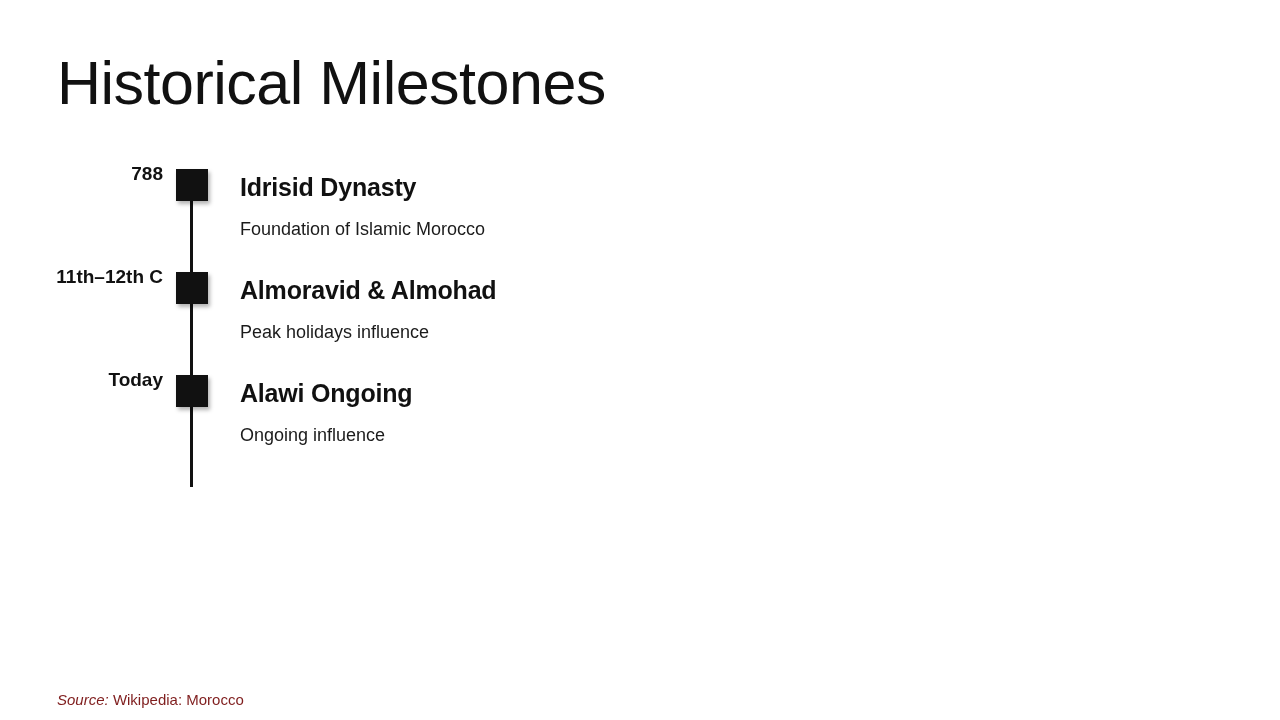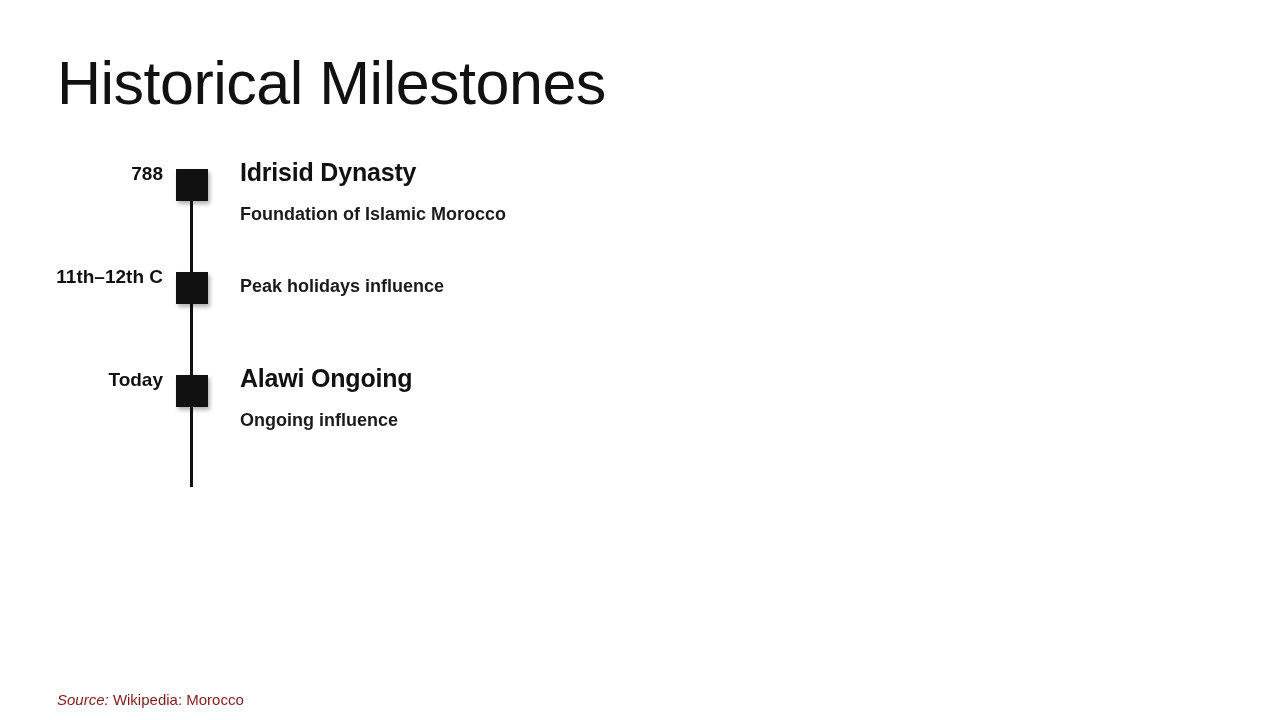--- a/index.html
+++ b/index.html
@@ -68,34 +68,34 @@
     top: 17px;
     width: 32px;
     height: 32px;
     background: #111111;
     box-shadow: 2px 3px 4px rgba(0,0,0,0.30);
     z-index: 2;
   }
   .tl-body {
     position: absolute;
     left: 240px;
-    top: 5px;
+    top: 20px;
     width: 900px;
   }
   .tl-event {
     font-size: 25px;
     font-weight: 700;
     letter-spacing: -0.2px;
     line-height: 1.25;
     color: #111111;
   }
   .tl-desc {
     margin-top: 15px;
     font-size: 18px;
-    font-weight: 700;
+    font-weight: 400;
     line-height: 1.3;
     color: #1b1b1b;
   }
 
   .source {
     position: absolute;
     left: 57px;
     top: 691px;
     font-size: 15px;
     color: #7f1d1d;
@@ -122,20 +122,21 @@
       <div class="tl-body">
         <div class="tl-event">Idrisid Dynasty</div>
         <div class="tl-desc">Foundation of Islamic Morocco</div>
       </div>
     </div>
 
     <div class="tl-row">
       <div class="tl-date">11th–12th C</div>
       <div class="tl-marker"></div>
       <div class="tl-body">
+        <div class="tl-event">Almoravid &amp; Almohad</div>
         <div class="tl-desc">Peak holidays influence</div>
       </div>
     </div>
 
 
     <div class="tl-row">
       <div class="tl-date">Today</div>
       <div class="tl-marker"></div>
       <div class="tl-body">
         <div class="tl-event">Alawi Ongoing</div>

